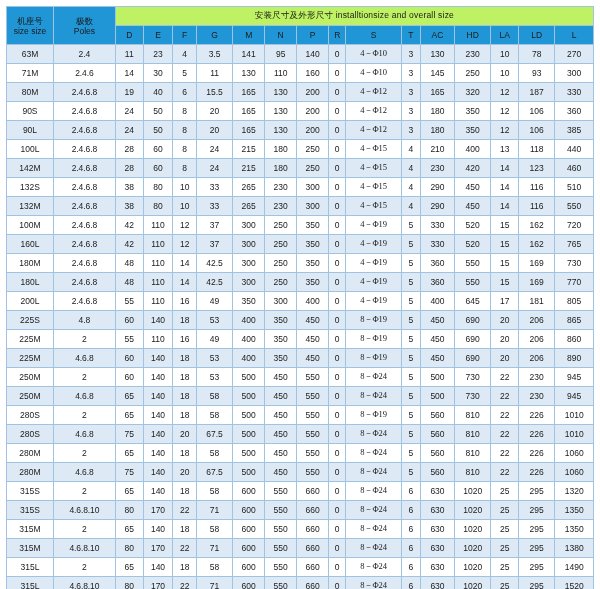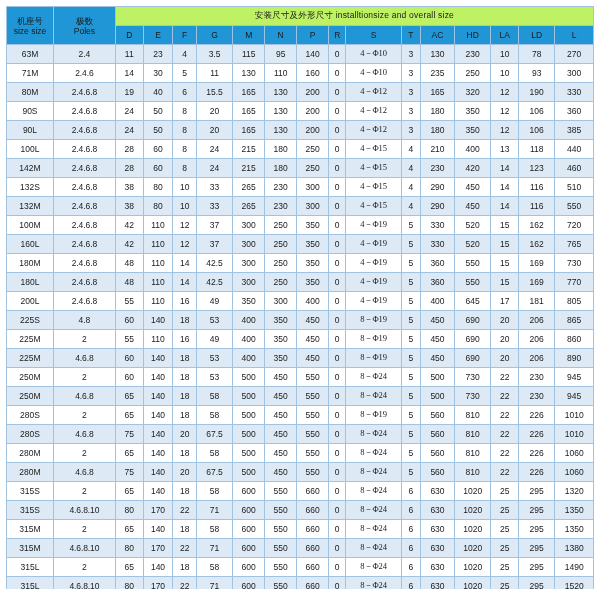--- a/index.html
+++ b/index.html
@@ -130,21 +130,21 @@
         </tr>
     </thead>
     <tbody>
         <tr class="row-alt">
           <td class="c-frame">63M</td>
           <td class="c-poles">2.4</td>
           <td>11</td>
           <td>23</td>
           <td>4</td>
           <td>3.5</td>
-          <td>115</td>
+          <td>141</td>
           <td>95</td>
           <td>140</td>
           <td>0</td>
           <td class="c-rs">4－Φ10</td>
           <td>3</td>
           <td>130</td>
           <td>230</td>
           <td>10</td>
           <td>78</td>
           <td>270</td>
@@ -155,21 +155,21 @@
           <td>14</td>
           <td>30</td>
           <td>5</td>
           <td>11</td>
           <td>130</td>
           <td>110</td>
           <td>160</td>
           <td>0</td>
           <td class="c-rs">4－Φ10</td>
           <td>3</td>
-          <td>235</td>
+          <td>145</td>
           <td>250</td>
           <td>10</td>
           <td>93</td>
           <td>300</td>
         </tr>
         <tr class="row-alt">
           <td class="c-frame">80M</td>
           <td class="c-poles">2.4.6.8</td>
           <td>19</td>
           <td>40</td>
@@ -177,21 +177,21 @@
           <td>15.5</td>
           <td>165</td>
           <td>130</td>
           <td>200</td>
           <td>0</td>
           <td class="c-rs">4－Φ12</td>
           <td>3</td>
           <td>165</td>
           <td>320</td>
           <td>12</td>
-          <td>190</td>
+          <td>187</td>
           <td>330</td>
         </tr>
         <tr class="row-norm">
           <td class="c-frame">90S</td>
           <td class="c-poles">2.4.6.8</td>
           <td>24</td>
           <td>50</td>
           <td>8</td>
           <td>20</td>
           <td>165</td>

